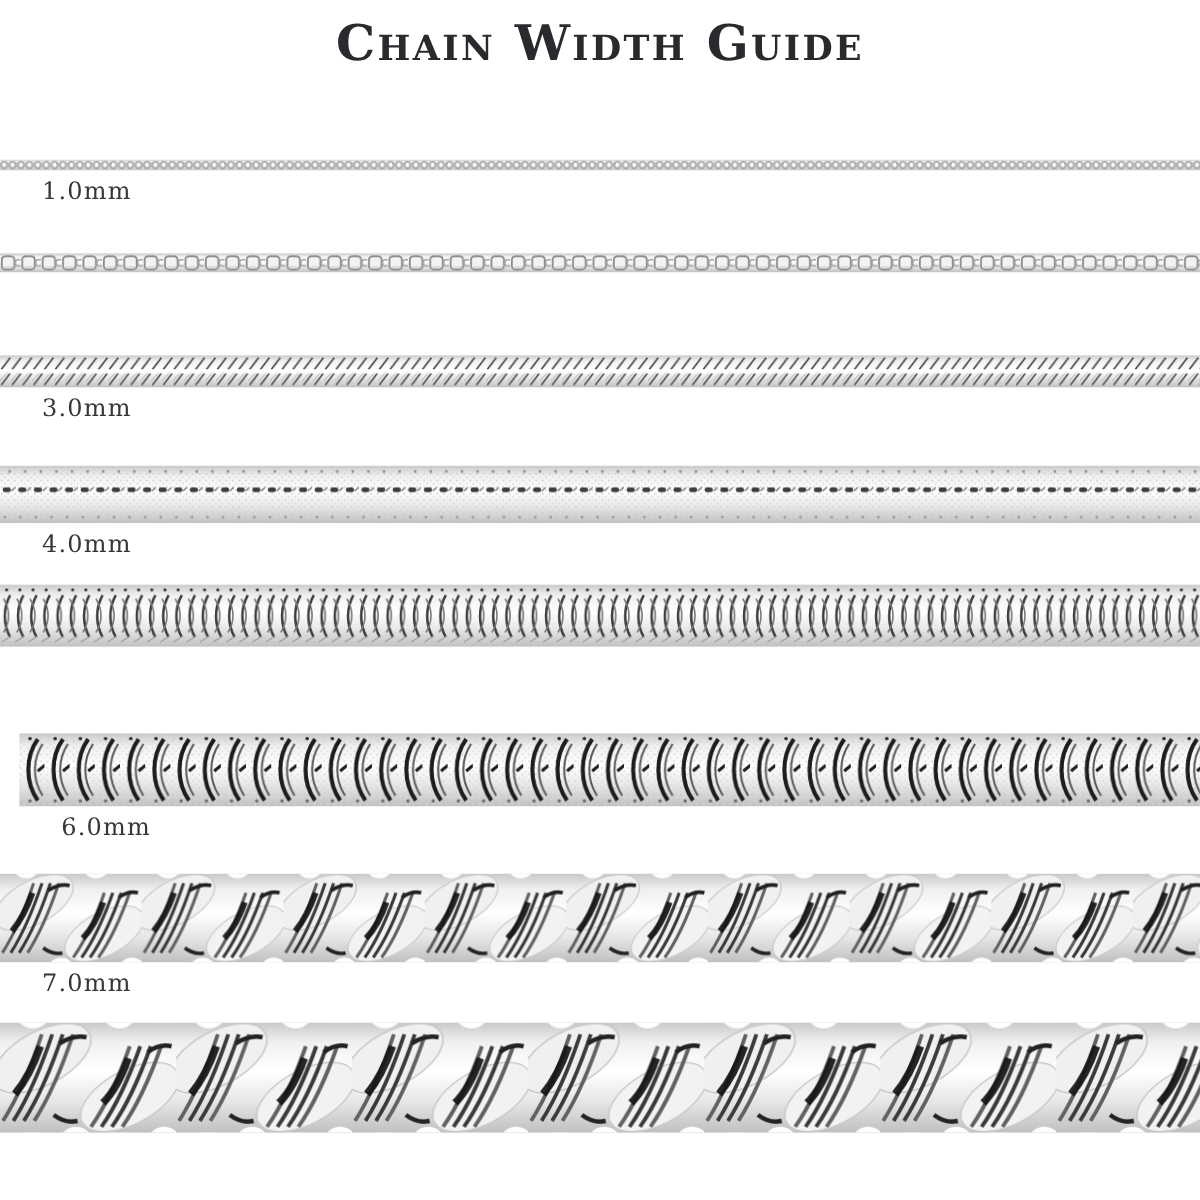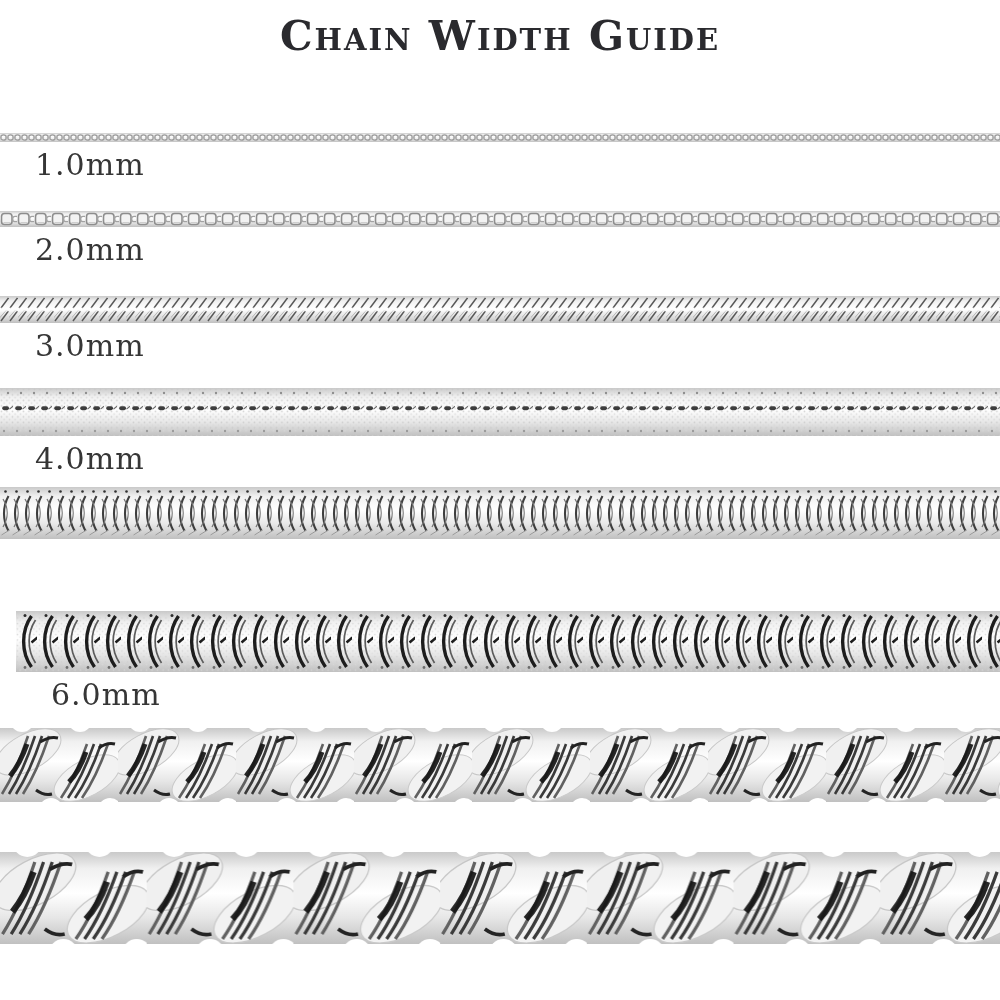--- a/index.html
+++ b/index.html
@@ -21,21 +21,21 @@
     font-size: 41px;
     font-weight: 600;
     font-variant: small-caps;
     letter-spacing: 2px;
     color: var(--title-color, #2a2a2e);
   }
   .row { position: absolute; left: 0; width: 1000px; }
   .strip { display: block; width: 1000px; }
   .lbl {
     margin: 5px 0 0 35px;
-    font-size: 30px;
+    font-size: 20px;
     letter-spacing: 1px;
     color: var(--label-color, #363636);
   }
 </style>
 </head>
 <body>
 
 <div class="canvas" style="--bg: #ffffff; --title-color: #2a2a2e; --label-color: #363636;">
   <h1 class="title">Chain Width Guide</h1>
   <div id="rows">
@@ -72,21 +72,20 @@
   </linearGradient>
             <pattern id="p1" width="17" height="16" patternUnits="userSpaceOnUse">
       <rect x="1.5" y="2.5" width="10.5" height="11" rx="3" fill="#f3f3f3" stroke="#8d8d8d" stroke-width="1.6"></rect>
       <path d="M3.5 11.5 h7" stroke="#c9c9c9" stroke-width="0.9"></path>
       <rect x="12.8" y="5.4" width="5.6" height="5.2" rx="2.2" fill="none" stroke="#a2a2a2" stroke-width="1.2"></rect>
     </pattern>
           </defs>
        <rect width="1000" height="16" fill="url(#g1)"></rect>
        <rect width="1000" height="16" fill="url(#p1)"></rect>
      </svg>
-     <div class="lbl">2.0mm</div>
       </div>
       <div class="row" style="top: 296px;">
         <svg class="strip" width="1000" height="27" viewBox="0 0 1000 27" xmlns="http://www.w3.org/2000/svg">
        <defs>
             <linearGradient id="g2" x1="0" y1="0" x2="0" y2="1">
     <stop offset="0" stop-color="#c9c9c9"></stop>
     <stop offset="0.18" stop-color="#f0f0f0"></stop>
     <stop offset="0.45" stop-color="#ffffff"></stop>
     <stop offset="0.72" stop-color="#e6e6e6"></stop>
     <stop offset="1" stop-color="#c0c0c0"></stop>
@@ -207,20 +206,21 @@
         <path d="M 36 62 Q 44 68 52 66" stroke="#242424" stroke-width="3" fill="none"></path>
         <circle cx="22" cy="-8" r="12" fill="#ffffff"></circle>
         <circle cx="80" cy="-8" r="12" fill="#ffffff"></circle>
         <circle cx="51" cy="82" r="12" fill="#ffffff"></circle>
         <circle cx="110" cy="82" r="12" fill="#ffffff"></circle>
       </pattern>
           </defs>
        <rect width="1000" height="74" fill="url(#g6)"></rect>
        <rect width="1000" height="74" fill="url(#p6)"></rect>
      </svg>
+     <div class="lbl">7.0mm</div>
       </div>
       <div class="row" style="top: 852px;">
         <svg class="strip" width="1000" height="92" viewBox="0 0 1000 92" xmlns="http://www.w3.org/2000/svg">
        <defs>
             <linearGradient id="g7" x1="0" y1="0" x2="0" y2="1">
     <stop offset="0" stop-color="#c9c9c9"></stop>
     <stop offset="0.18" stop-color="#f0f0f0"></stop>
     <stop offset="0.45" stop-color="#ffffff"></stop>
     <stop offset="0.72" stop-color="#e6e6e6"></stop>
     <stop offset="1" stop-color="#c0c0c0"></stop>

